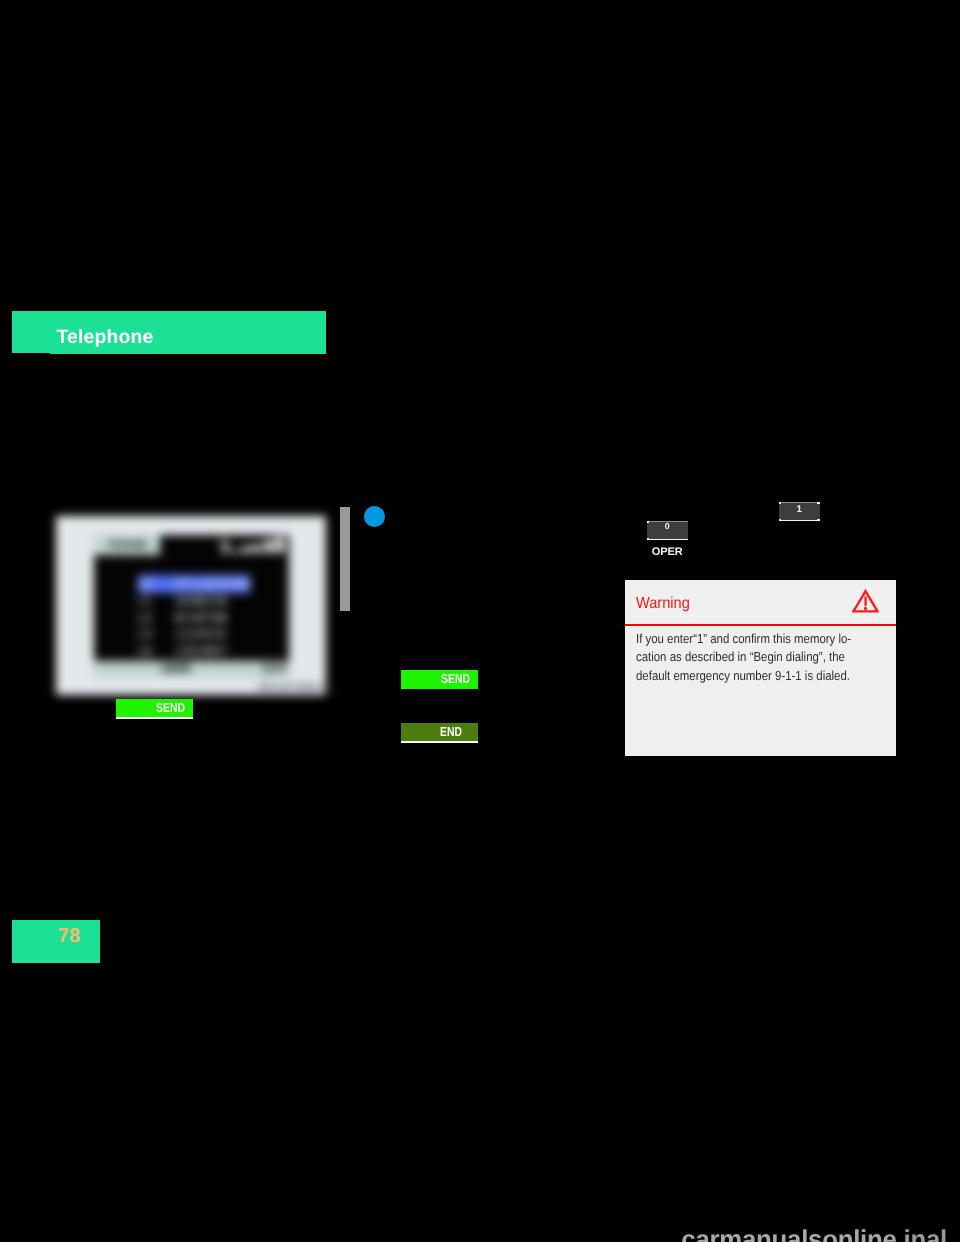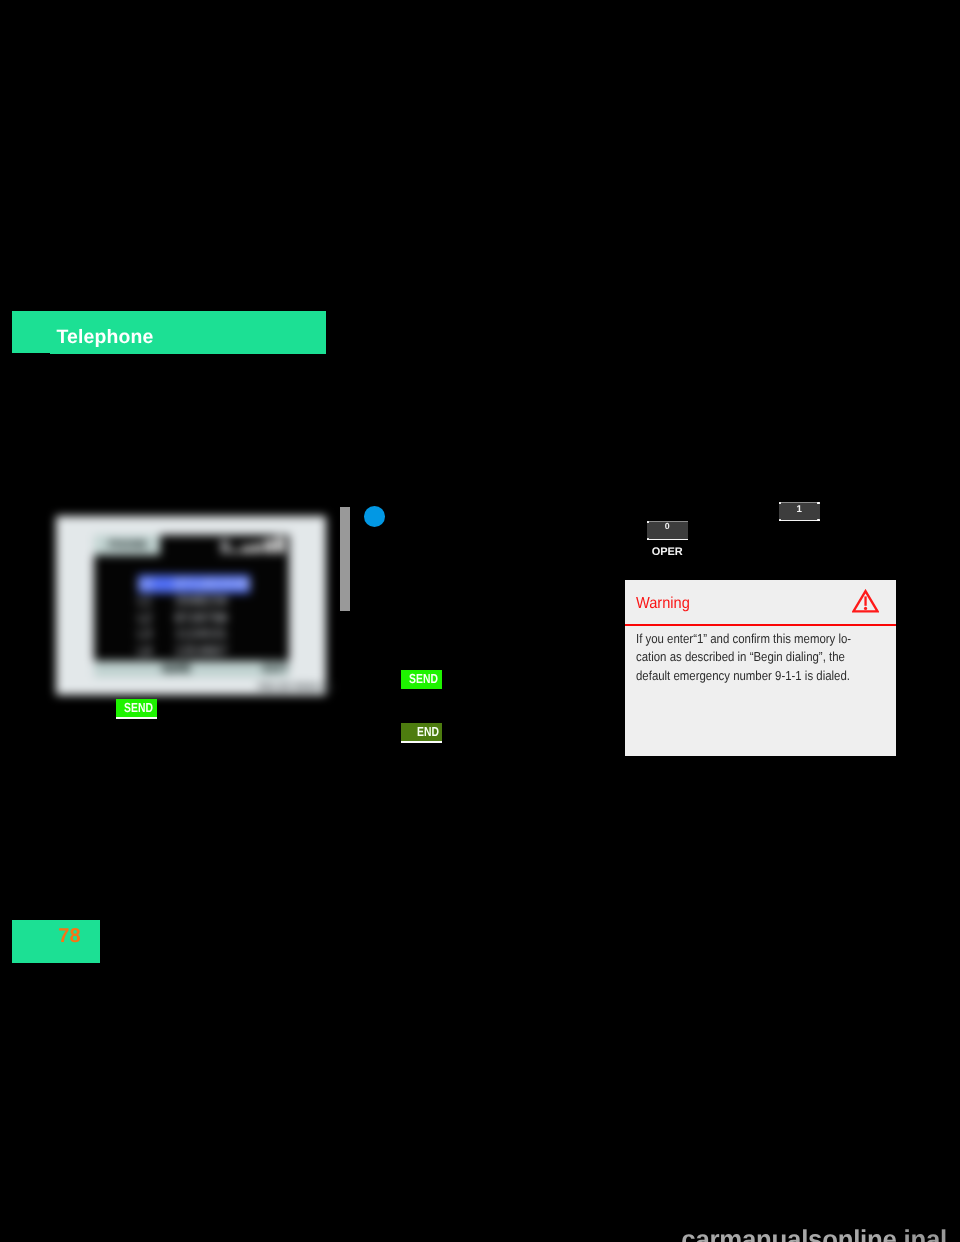--- a/index.html
+++ b/index.html
@@ -11,21 +11,21 @@
   .abs{position:absolute;}
 
   
   #section-bar{left:12px;top:295px;width:314px;height:43px;background:#1ce094;}
   #section-bar-notch{left:12px;top:337px;width:37.5px;height:1px;background:#000;}
   #section-title{left:56.4px;top:300px;width:276px;height:42px;color:#fff;
       font-size:19.4px;font-weight:bold;line-height:42px;letter-spacing:0.18px;}
 
   
   #page-badge{left:11.8px;top:903.5px;width:88.4px;height:43.5px;background:#1ce094;}
-  #page-badge-num{left:58.2px;top:909.3px;color:#f97316;font-size:20px;
+  #page-badge-num{left:58.2px;top:909.3px;color:#fdba74;font-size:20px;
       font-weight:bold;line-height:23px;letter-spacing:0.1px;}
 
   
   #watermark{left:0;top:1210px;width:947px;text-align:right;color:#a8a8a8;
       font-size:25.8px;font-weight:bold;letter-spacing:-0.25px;line-height:28px;}
   #watermark .dim{color:#9a9a9a;}
 
   
   #photo-wrap{left:0;top:0;width:340px;height:700px;filter:blur(5px);}
   #photo{left:56px;top:500px;width:270px;height:179px;background:#e3e8ea;}
@@ -67,22 +67,22 @@
   
   .key{position:absolute;background:#3d3d3d;color:#f2f2f2;text-align:center;
        font-family:"Liberation Sans",sans-serif;font-weight:bold;filter:blur(0.75px);}
   .key .ktop{position:absolute;left:0;top:0;width:100%;height:1.3px;background:#8d8d8d;}
   .key .kbot{position:absolute;left:0;bottom:0;width:100%;height:1.5px;background:#f4f4f4;}
   .key .kc{position:absolute;width:2.1px;height:2.2px;background:#fff;border-radius:40%;filter:blur(0.5px);}
   .key .kc.tl{left:0;top:0;}
   .key .kc.tr{right:0;top:0;}
   .key .kc.bl{left:0;bottom:0;}
   .key .kc.br{right:0;bottom:0;}
-  .sk{position:absolute;color:#f7fff4;text-align:right;font-family:"Liberation Sans",sans-serif;
-      font-weight:bold;font-size:12px;letter-spacing:0.1px;filter:blur(0.75px);}
+  .sk{position:absolute;color:#f7fff4;text-align:left;font-family:"Liberation Sans",sans-serif;
+      font-weight:bold;font-size:12px;letter-spacing:0.1px;filter:blur(0.75px);padding-left:36px;}
   .sk > span:not(.kbot2){display:inline-block;font-size:13.2px;transform:scaleX(0.785);}
   .sk .kbot2{position:absolute;left:0;bottom:-2.2px;width:100%;height:1.6px;background:#fbfbfb;}
 
   
   #warn{left:625px;top:564px;width:271px;height:176px;background:#efefef;}
   #warn-title{left:636px;top:578.6px;font-size:16px;color:#fa1616;line-height:18px;
       transform:scaleX(0.912);transform-origin:0 50%;}
   #warn-rule{left:625px;top:607.8px;width:271px;height:2px;background:#fb0505;filter:blur(0.35px);}
   #warn-body{left:636px;top:613.8px;width:300px;color:#2d2d2d;font-size:13px;line-height:18.65px;}
   #warn-body p{margin:0 0 4.3px 0;}

